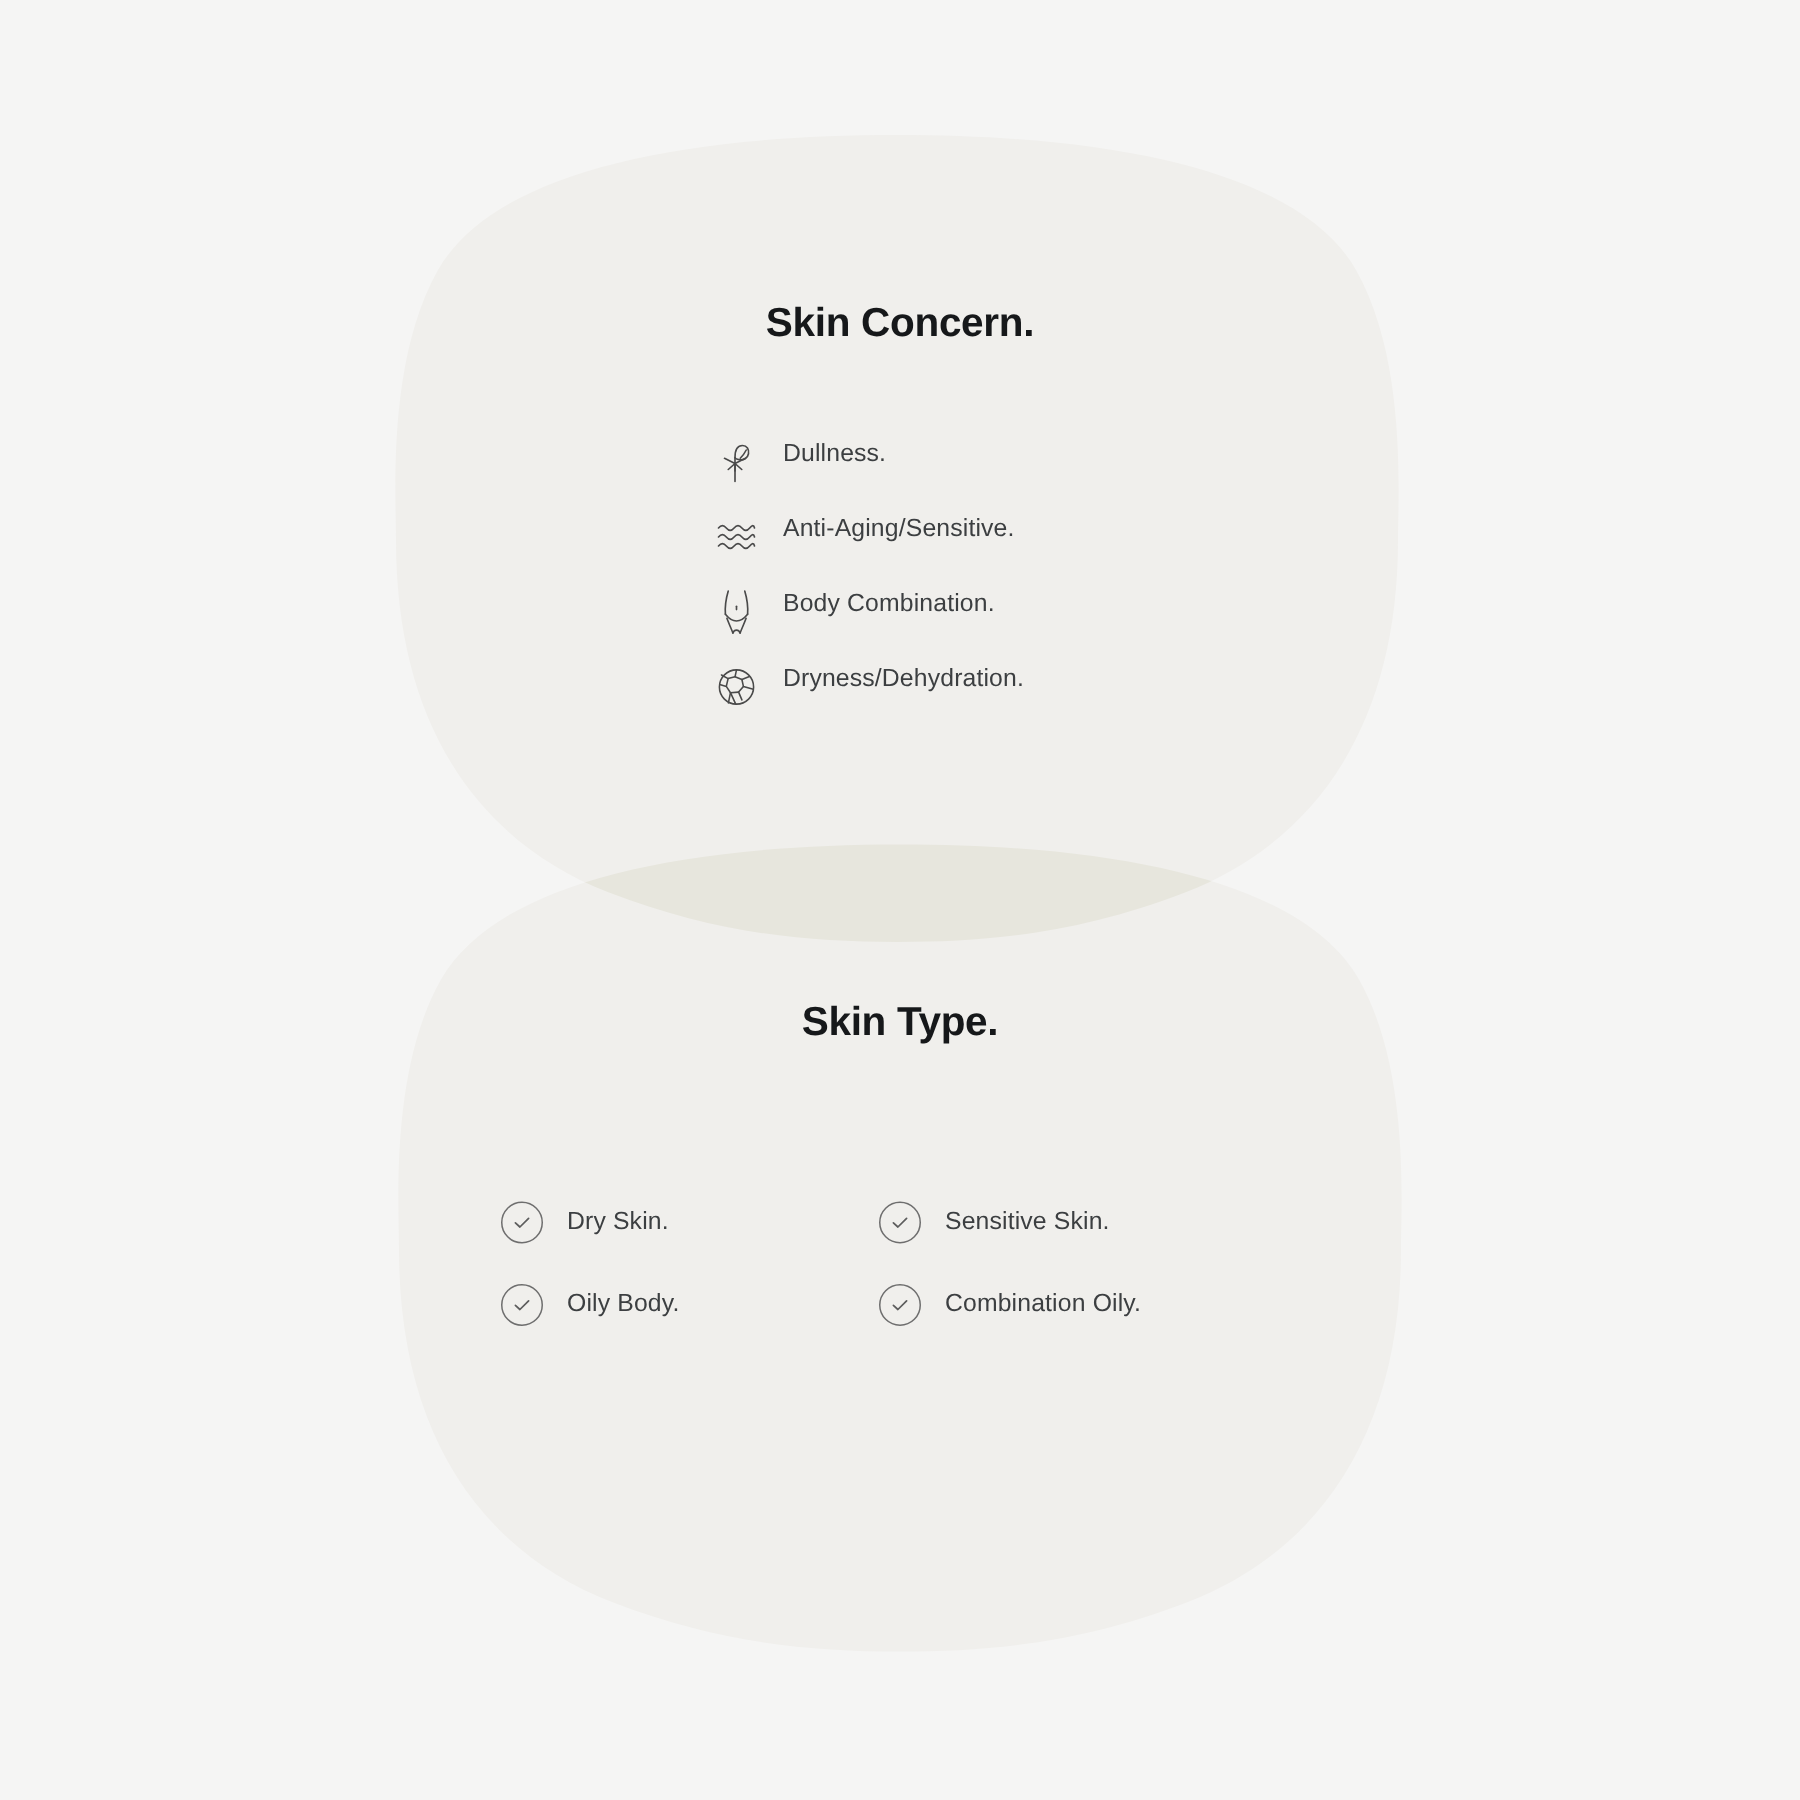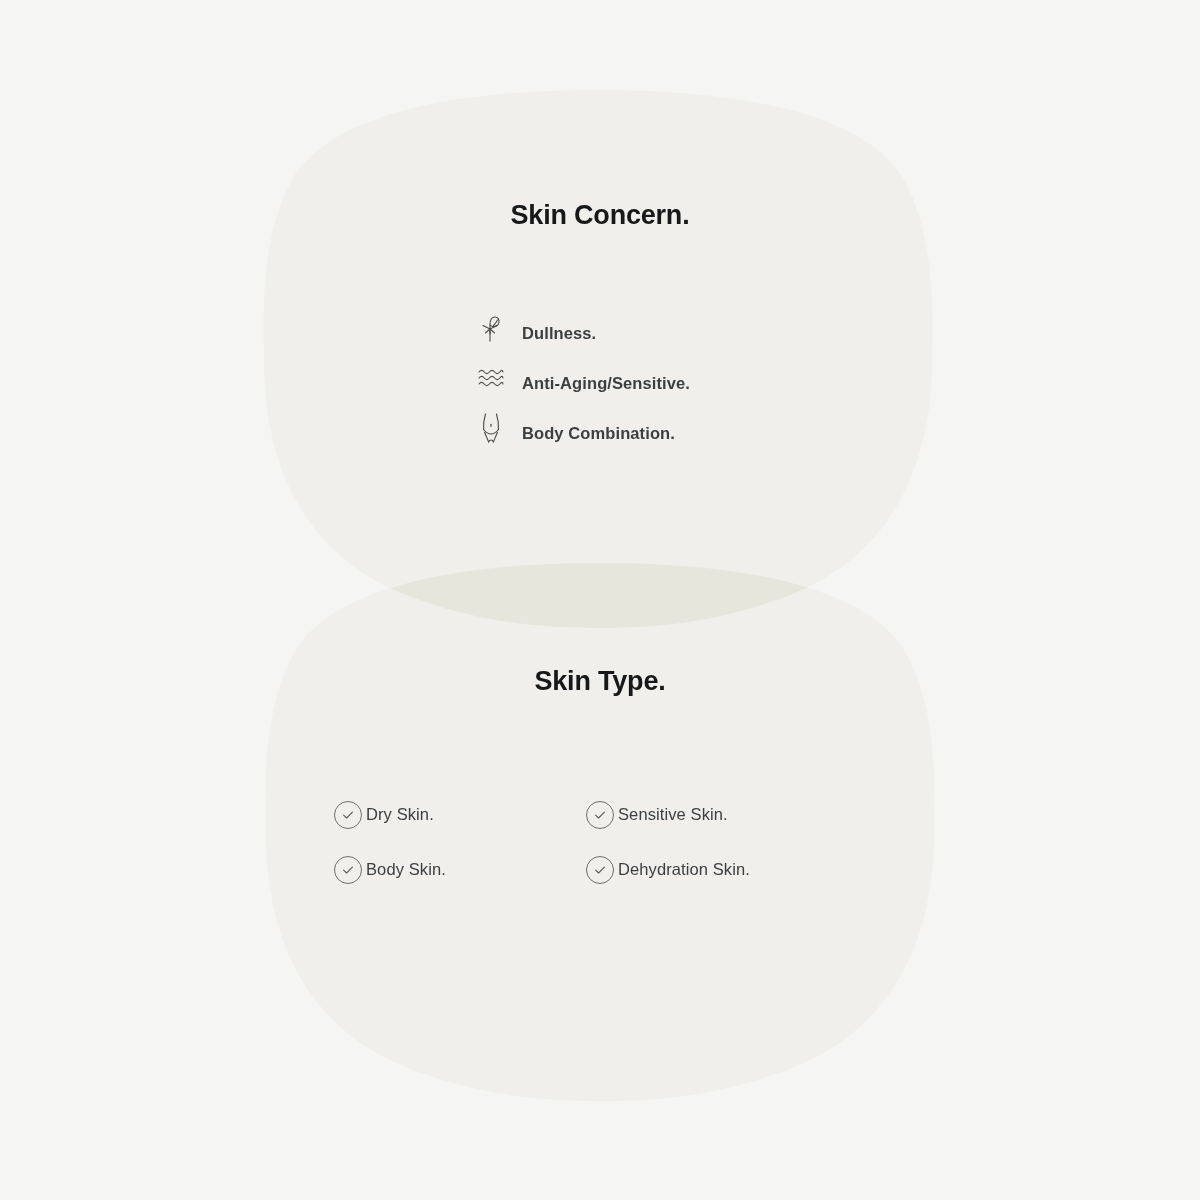--- a/index.html
+++ b/index.html
@@ -50,25 +50,24 @@
   .concern-list {
     margin: 0 auto;
     list-style: none;
     width: 420px;
     padding-left: 0;
     margin-top: 62px;
   }
 
   .concern-item {
     display: flex;
-    align-items: flex-end;
+    align-items: flex-start;
     height: 50px;
     gap: 18px;
     padding-left: 88px;
-    font-weight: bold;
   }
 
   .concern-icon {
     width: 26px;
     height: 30px;
     flex: 0 0 26px;
     display: flex;
     align-items: center;
     justify-content: center;
     color: #4a4a4a;
@@ -90,21 +89,21 @@
     grid-template-columns: 252px 252px;
     grid-auto-rows: 55px;
     column-gap: 0px;
     text-align: left;
     padding-left: 14px;
   }
 
   .type-item {
     display: flex;
     align-items: center;
-    gap: 4px;
+    gap: 16px;
   }
 
   .check-circle {
     width: 28px;
     height: 28px;
     flex: 0 0 28px;
     border: 1px solid #6e6e6e;
     border-radius: 50%;
     display: flex;
     align-items: center;
@@ -203,20 +202,36 @@
             <path d="M4.6 16.5 C 7 19.5, 9.4 21, 12 21 C 14.6 21, 17 19.5, 19.4 16.5"></path>
             <path d="M5.6 19.2 C 7 23, 8.5 26, 9.6 29"></path>
             <path d="M18.4 19.2 C 17 23, 15.5 26, 14.4 29"></path>
             <path d="M9.6 29 C 10.6 26.4, 13.4 26.4, 14.4 29"></path>
             <path d="M12 11.2 L12 13.4"></path>
           </svg>
         </span>
         <span class="concern-label">Body Combination.</span>
       </li>
 
+      <li class="concern-item">
+        <span class="concern-icon">
+          <svg width="26" height="26" viewBox="0 0 26 26" fill="none" stroke="#4a4a4a" stroke-width="1.05" stroke-linecap="round" stroke-linejoin="round">
+            <circle cx="13" cy="13" r="11.4"></circle>
+            <path d="M13 1.6 L12 6.2 L7.4 7.4 L3 5"></path>
+            <path d="M12 6.2 L16.6 8 L21.6 6"></path>
+            <path d="M16.6 8 L17.6 12.6 L23.6 14.4"></path>
+            <path d="M17.6 12.6 L14.4 16.4 L16.6 21.6"></path>
+            <path d="M14.4 16.4 L9 16.8 L7.6 23.6"></path>
+            <path d="M9 16.8 L6.2 12.6 L1.8 11.4"></path>
+            <path d="M6.2 12.6 L7.4 7.4"></path>
+            <path d="M9 16.8 L12.4 24.2"></path>
+          </svg>
+        </span>
+        <span class="concern-label">Dryness/Dehydration.</span>
+      </li>
 
     </ul>
   </section>
 
   <section class="panel" id="panel-type">
     <h2 class="panel-title">Skin Type.</h2>
 
     <div class="type-grid">
 
       <div class="type-item">
@@ -236,29 +251,29 @@
         </span>
         <span class="type-label">Sensitive Skin.</span>
       </div>
 
       <div class="type-item">
         <span class="check-circle">
           <svg width="14" height="14" viewBox="0 0 14 14" fill="none" stroke="#5d5d5d" stroke-width="1.15" stroke-linecap="round" stroke-linejoin="round">
             <path d="M2.6 7.2 L5.6 10 L11.4 4.2"></path>
           </svg>
         </span>
-        <span class="type-label">Body Skin.</span>
-      </div>
-
-
-      <div class="type-item">
-        <span class="check-circle">
-          <svg width="14" height="14" viewBox="0 0 14 14" fill="none" stroke="#5d5d5d" stroke-width="1.15" stroke-linecap="round" stroke-linejoin="round">
-            <path d="M2.6 7.2 L5.6 10 L11.4 4.2"></path>
-          </svg>
-        </span>
-        <span class="type-label">Dehydration Skin.</span>
+        <span class="type-label">Oily Body.</span>
+      </div>
+
+
+      <div class="type-item">
+        <span class="check-circle">
+          <svg width="14" height="14" viewBox="0 0 14 14" fill="none" stroke="#5d5d5d" stroke-width="1.15" stroke-linecap="round" stroke-linejoin="round">
+            <path d="M2.6 7.2 L5.6 10 L11.4 4.2"></path>
+          </svg>
+        </span>
+        <span class="type-label">Combination Oily.</span>
       </div>
 
     </div>
   </section>
 
 </div>
 
 </body></html>

